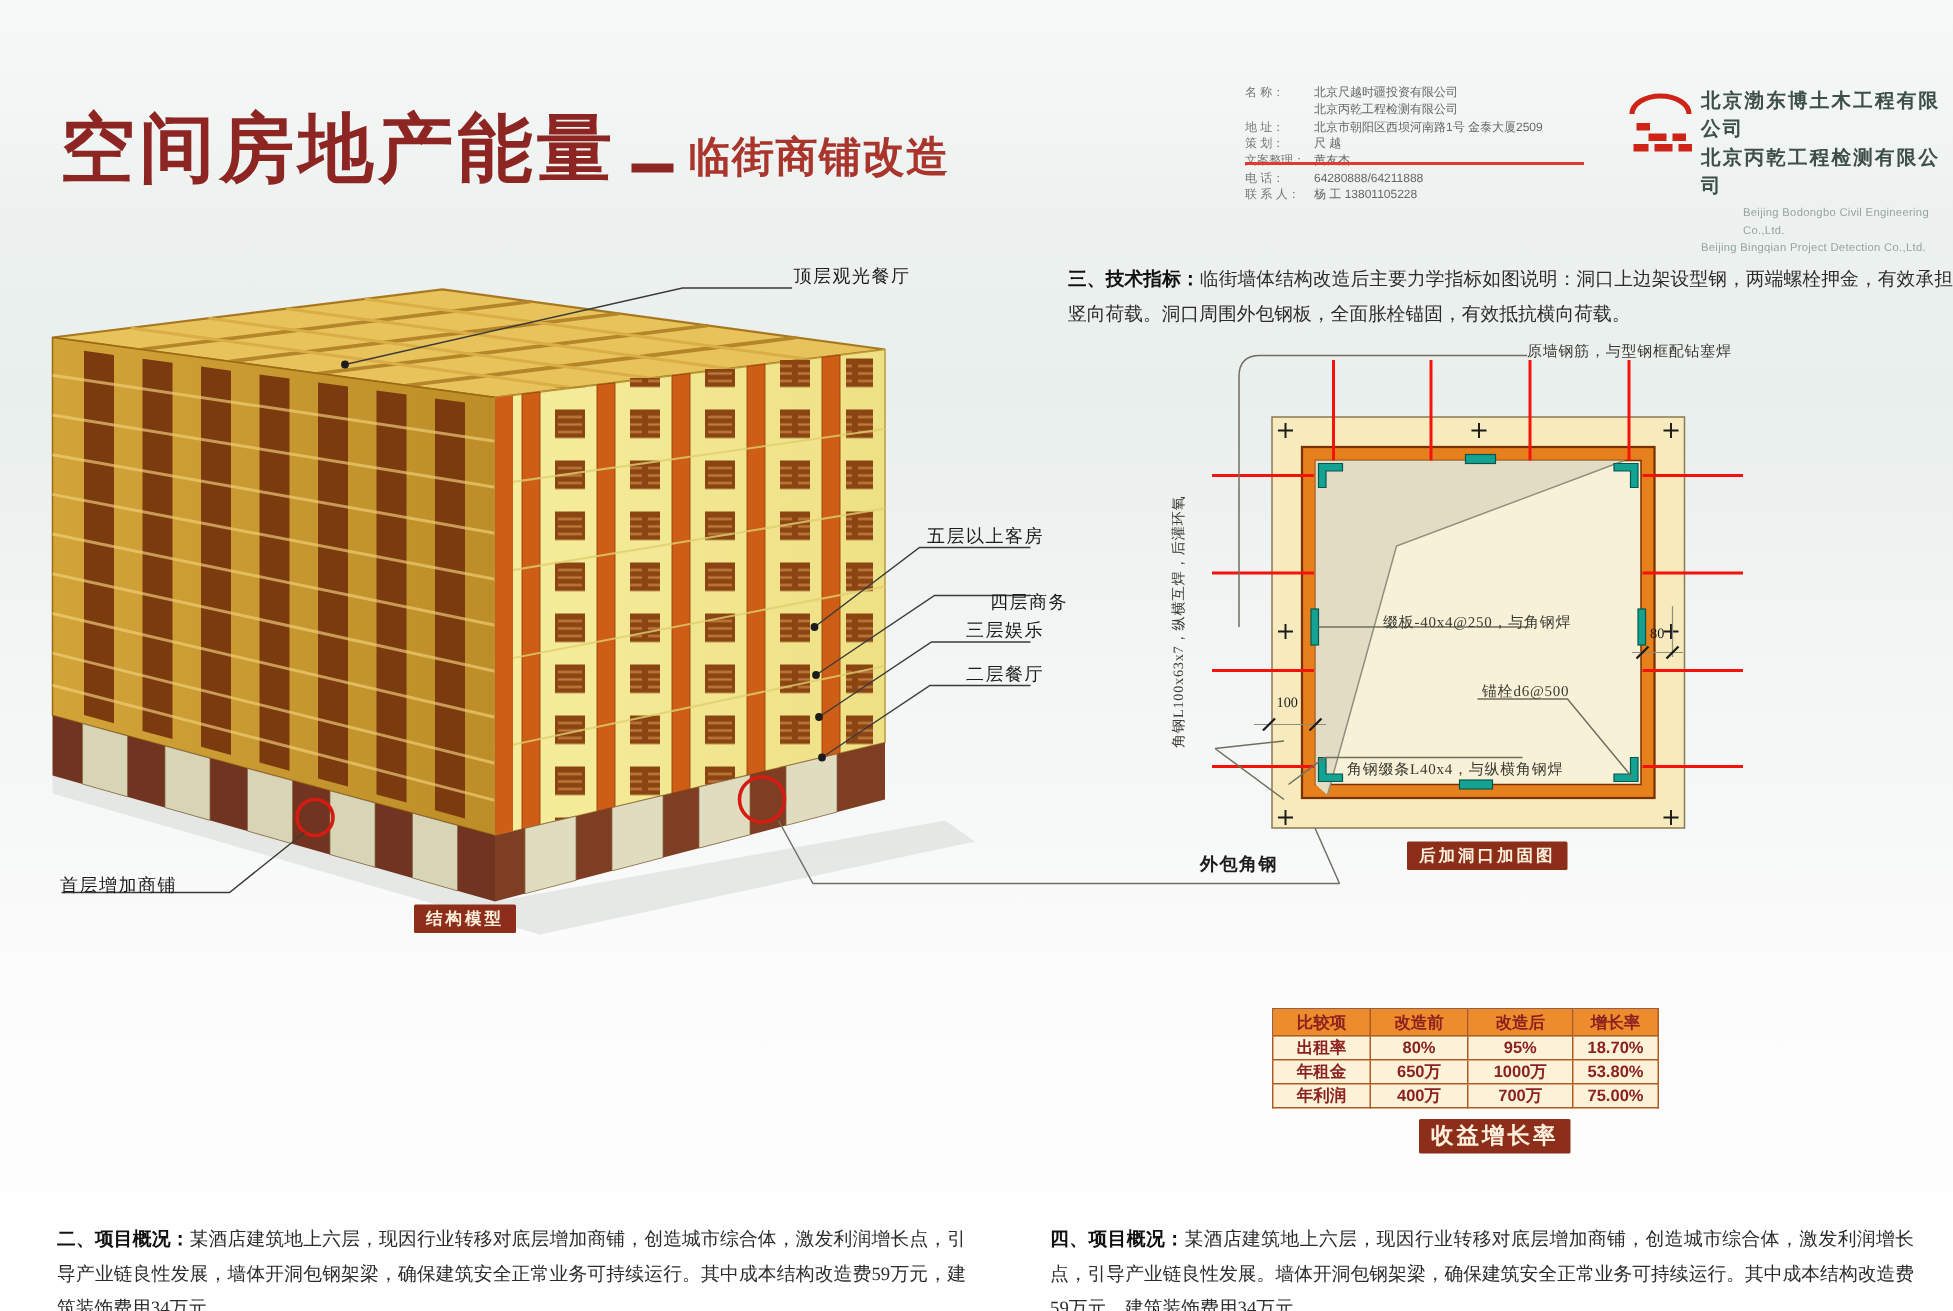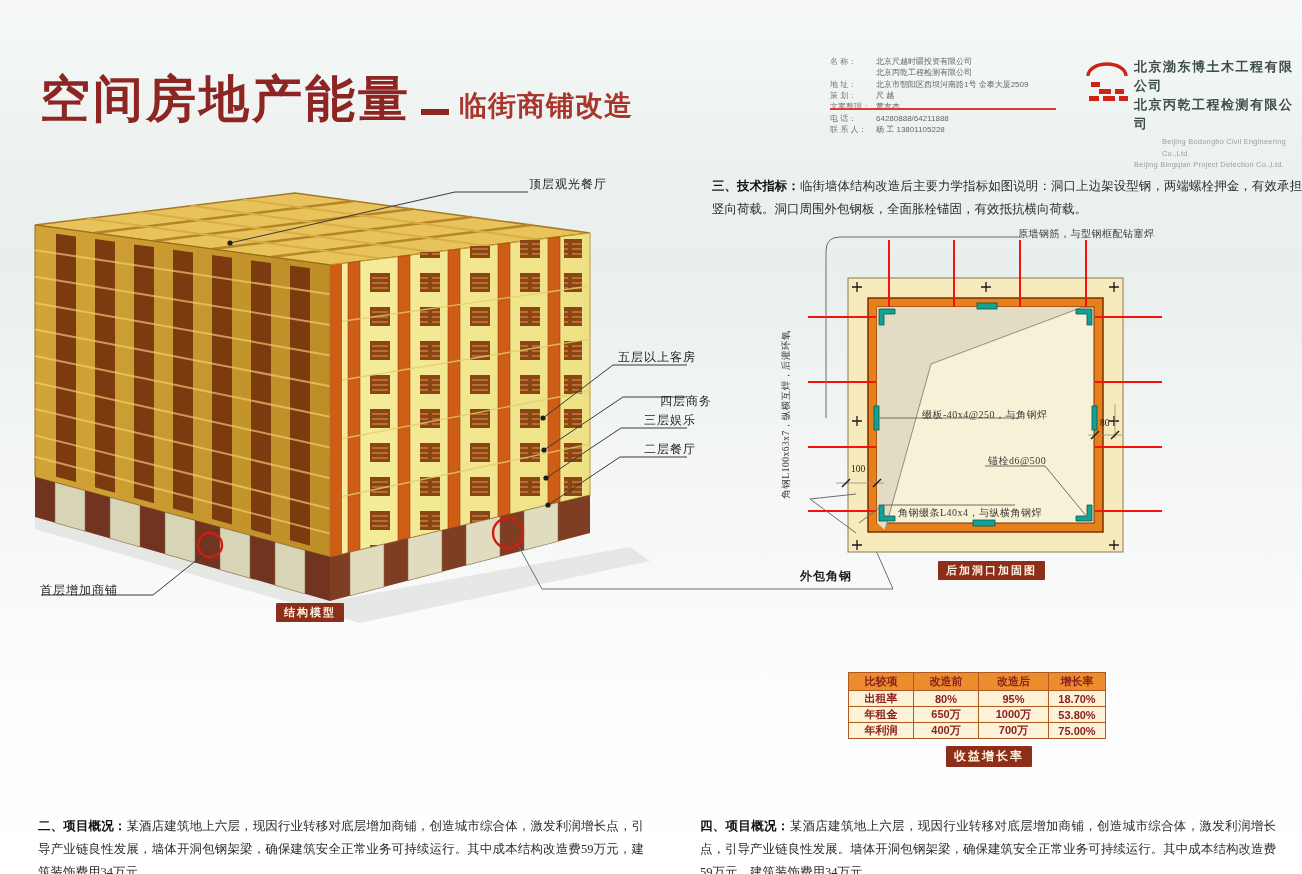--- a/index.html
+++ b/index.html
@@ -325,21 +325,21 @@
       <td>53.80%</td>
     </tr>
     <tr>
       <td>年利润</td>
       <td>400万</td>
       <td>700万</td>
       <td>75.00%</td>
     </tr>
   </tbody>
     </table>
-  <div class="abs cap-box" style="left:946px;top:746px;font-size:12px;">收益增长率</div>
+  <div class="abs cap-box" style="left:946px;top:746px;font-size:15px;">收益增长率</div>
 
   <div class="abs para" style="left:38px;top:815px;width:606px;">
     <b>二、项目概况：</b><span>某酒店建筑地上六层，现因行业转移对底层增加商铺，创造城市综合体，激发利润增长点，引导产业链良性发展，墙体开洞包钢架梁，确保建筑安全正常业务可持续运行。其中成本结构改造费59万元，建筑装饰费用34万元。</span>
   </div>
   <div class="abs para" style="left:700px;top:815px;width:576px;">
     <b>四、项目概况：</b><span>某酒店建筑地上六层，现因行业转移对底层增加商铺，创造城市综合体，激发利润增长点，引导产业链良性发展。墙体开洞包钢架梁，确保建筑安全正常业务可持续运行。其中成本结构改造费59万元，建筑装饰费用34万元。</span>
   </div>
 
 </div>
 

